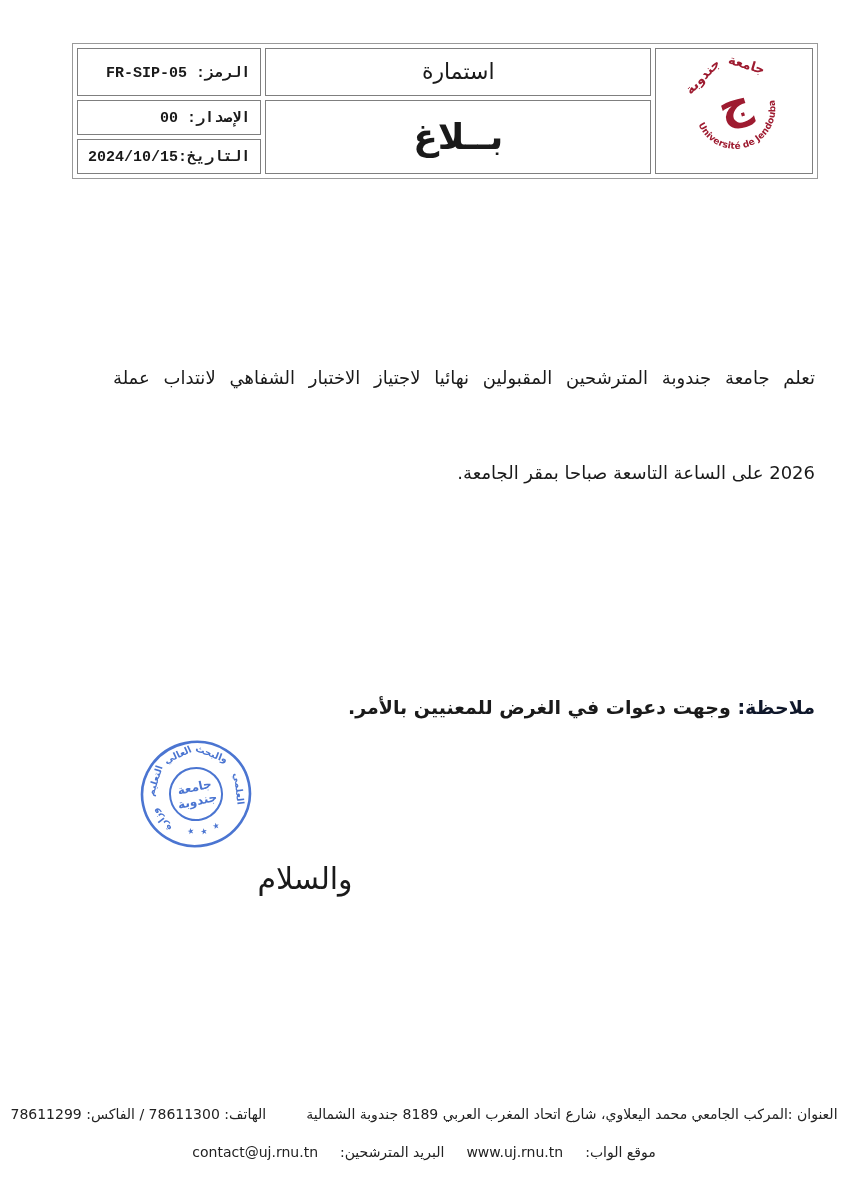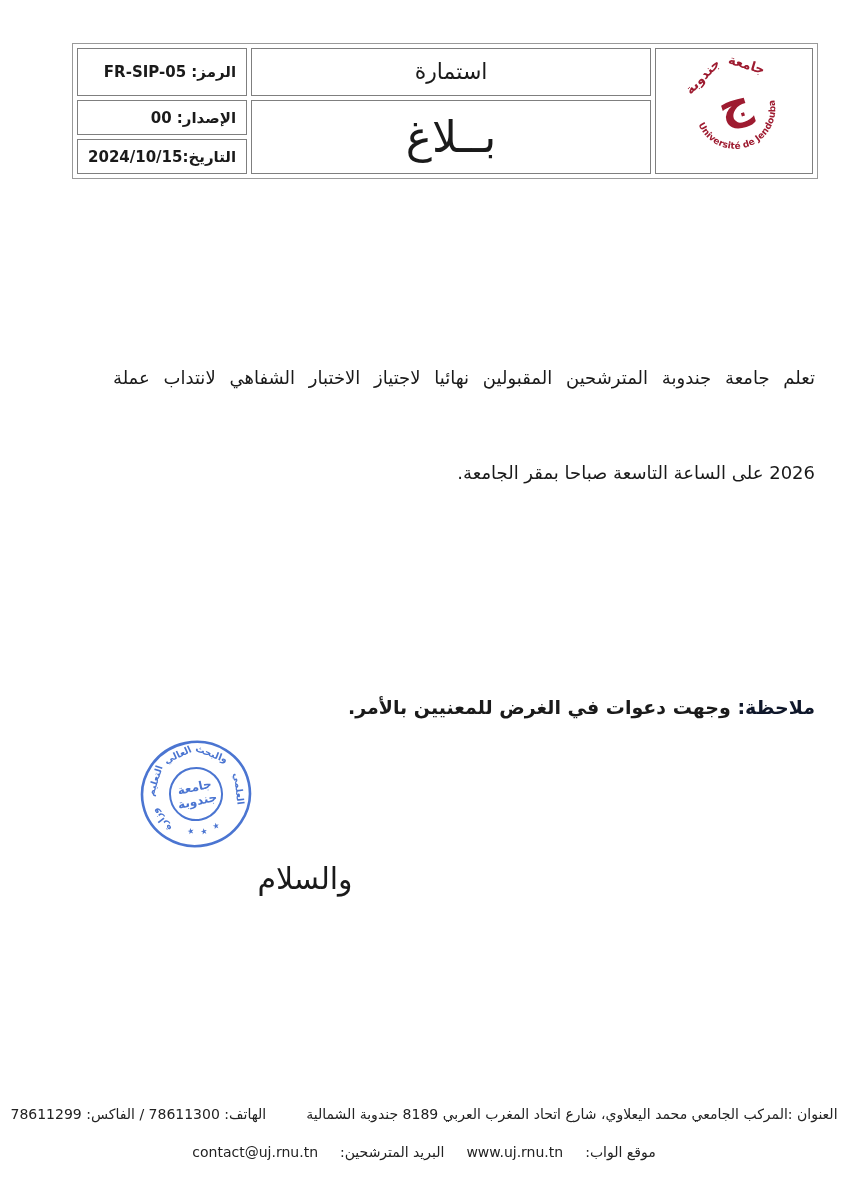--- a/index.html
+++ b/index.html
@@ -10,23 +10,23 @@
     background:#ffffff; color:#1a1a1a; direction:rtl; overflow:hidden;
   }
   
   table.hdr {
     position:absolute; top:43px; right:30px; width:746px;
     border:1px solid #9a9a9a; border-spacing:4px; background:#fff;
   }
   table.hdr td { border:1px solid #7f7f7f; background:#fff; vertical-align:middle; }
   td.logo-cell { width:158px; text-align:center; }
   td.title-cell { width:402px; text-align:center; }
-  td.meta-cell { width:156px; text-align:right; padding:2px 10px; font-weight:bold; font-size:15px; white-space:nowrap; }
+  td.meta-cell { width:156px; text-align:right; padding:2px 10px; font-weight:bold; font-size:15px; white-space:nowrap;font-family:Liberation Mono, monospace; }
   .form-title { font-weight:normal; font-size:22px; line-height:46px; }
-  .doc-title  { font-weight:normal; font-size:44px; line-height:72px; }
+  .doc-title  { font-weight:bold; font-size:36px; line-height:72px; }
   td.r1 { height:48px; } td.r2 { height:32px; } td.r3 { height:32px; }
   
   .body-text { position:absolute; top:330px; right:33px; width:730px; }
   .body-line {
     font-size:18px; line-height:95px; white-space:nowrap;
     text-align:right;
     margin-left:28px;
   }
   .body-line.justified { text-align:justify; text-align-last:justify; }
   

